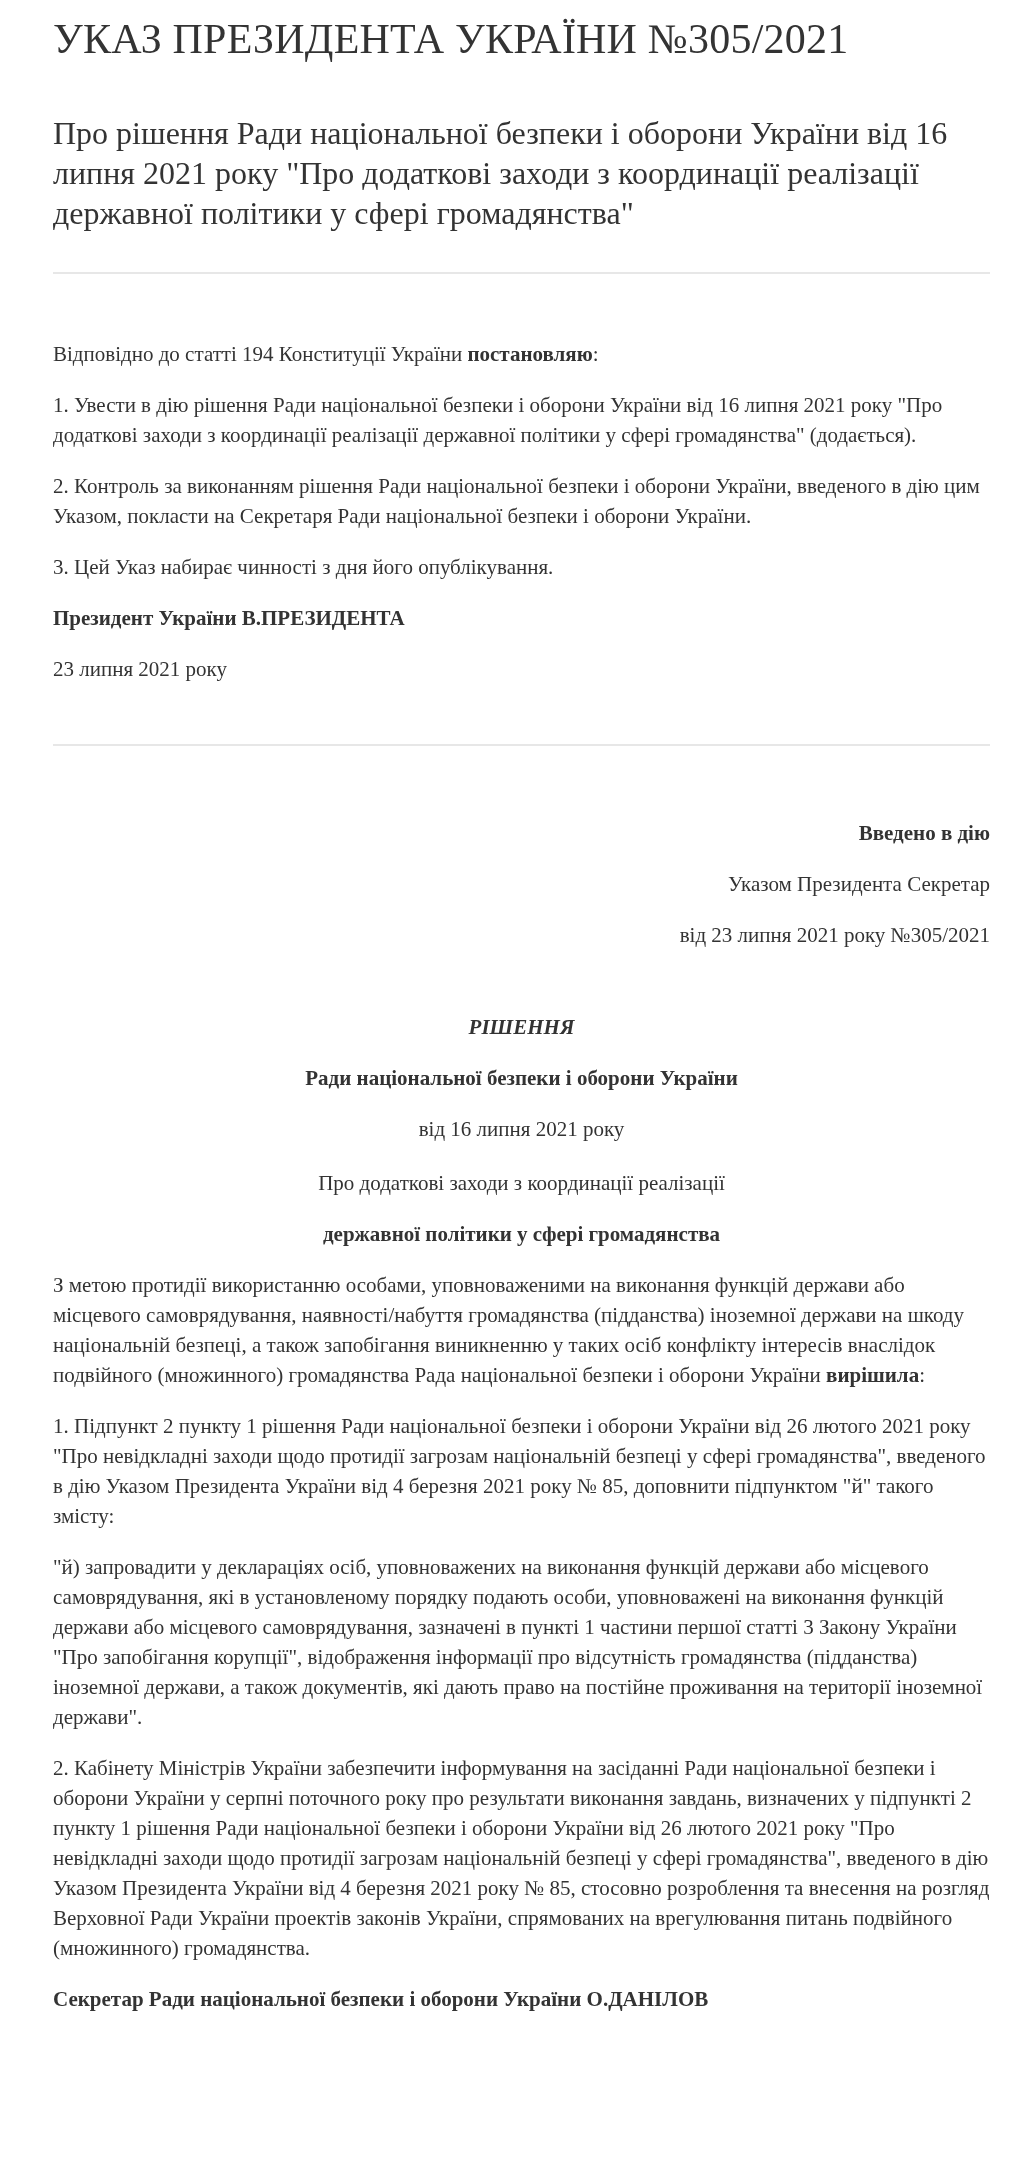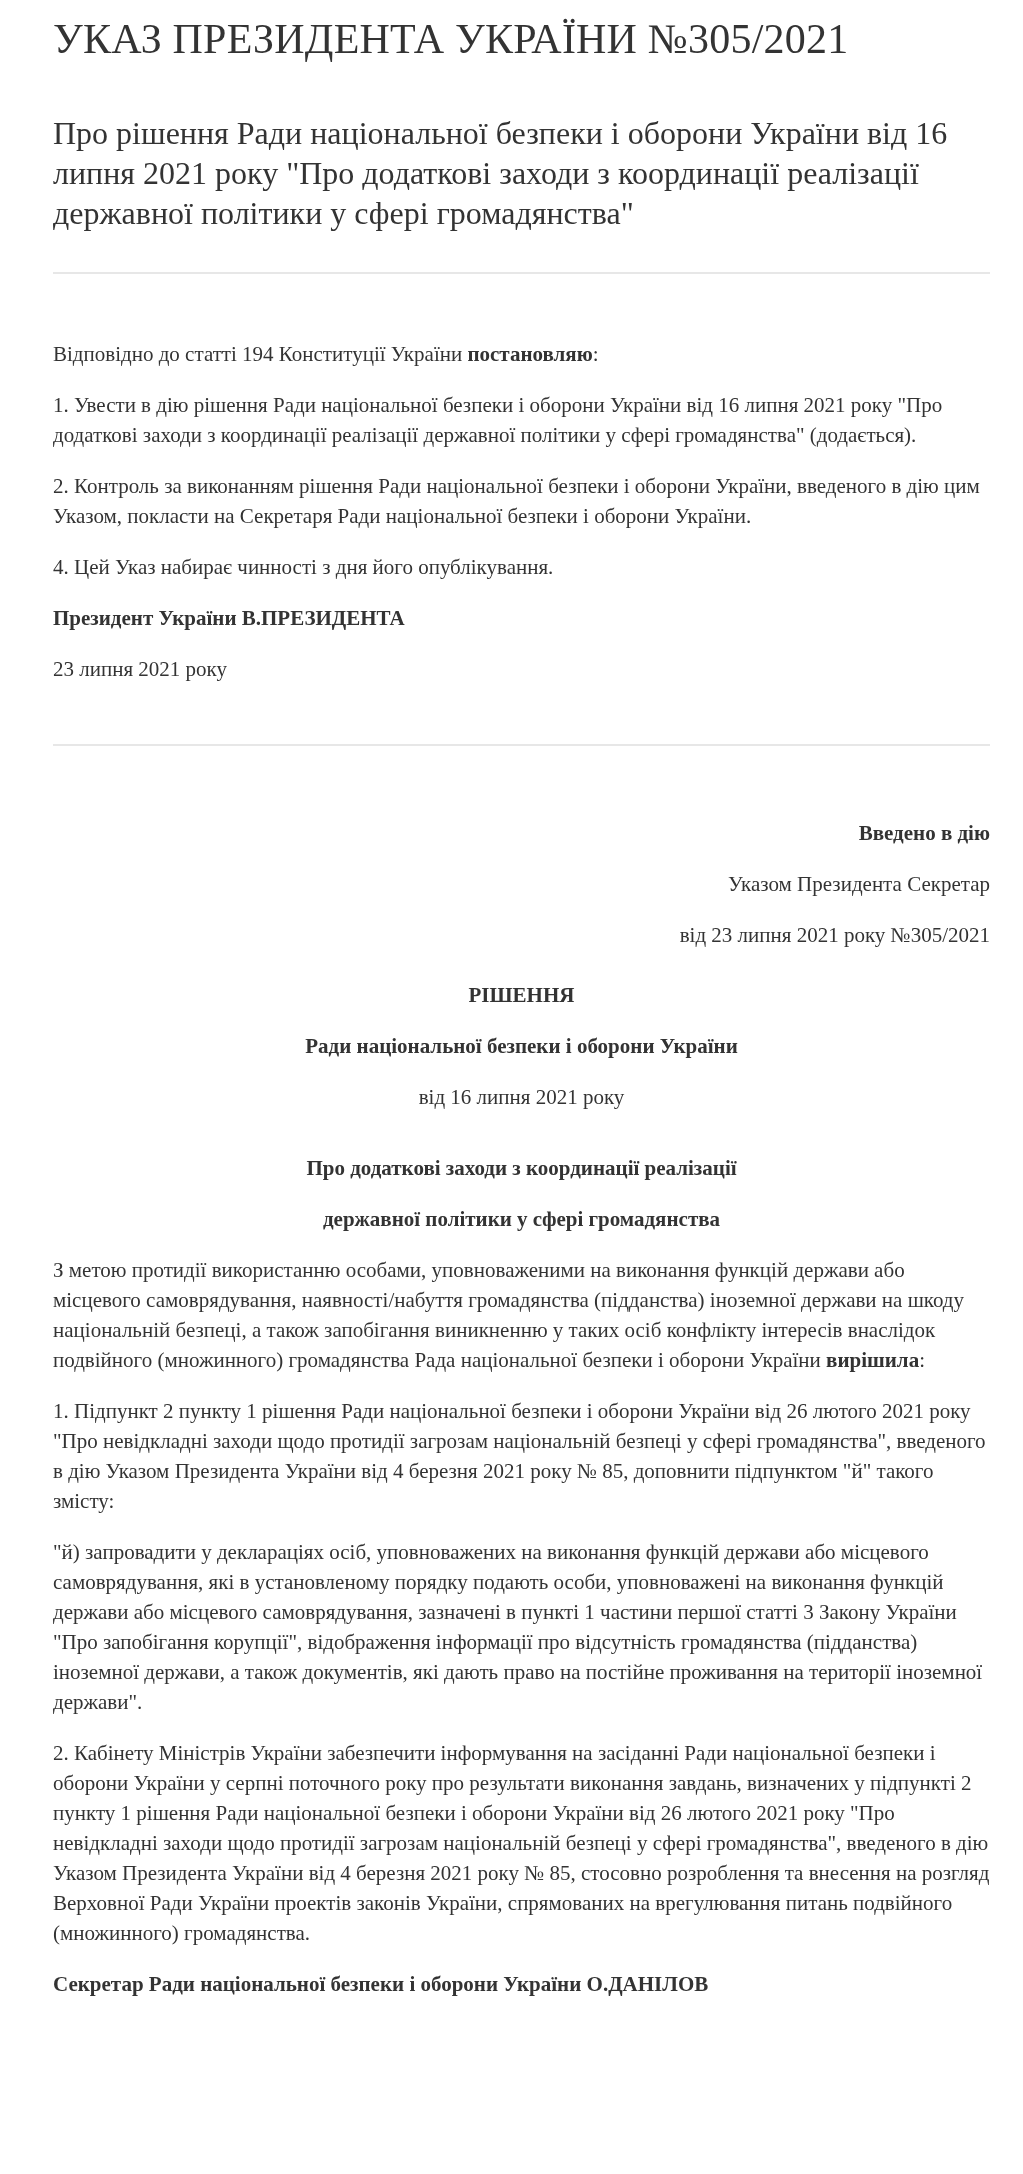--- a/index.html
+++ b/index.html
@@ -43,22 +43,22 @@
   hr.divider-1 { margin-top: 39px; margin-bottom: 65px; }
   hr.divider-2 { margin-top: 60px; margin-bottom: 72px; }
   p {
     font-size: 21px;
     line-height: 30px;
     margin: 21px 0;
   }
   p.bold { font-weight: bold; }
   .align-right  { text-align: right; }
   .align-center { text-align: center; }
-  p.h-decision      { margin-top: 30px; font-weight: bold; }
-  p.h-subject-1     { margin-top: 41px; font-weight: bold; text-align: center; }
+  p.h-decision      { margin-top: 62px; font-weight: bold; font-style: italic; }
+  p.h-subject-1     { margin-top: 24px; font-weight: normal; text-align: center; }
   p.h-subject-2     { margin-top: 13px; font-weight: bold; text-align: center; }
   p.h-org           { font-weight: bold; }
   strong { font-weight: bold; }
 </style>
 </head>
 <body>
 
 <div class="page">
 
   <h1 class="doc-title">УКАЗ ПРЕЗИДЕНТА УКРАЇНИ №305/2021</h1>
@@ -66,21 +66,21 @@
   <h2 class="doc-subtitle">Про рішення Ради національної безпеки і оборони України від 16 липня 2021 року "Про додаткові заходи з координації реалізації державної політики у сфері громадянства"</h2>
 
   <hr class="divider divider-1">
 
   <p><span>Відповідно до статті 194 Конституції України </span><strong>постановляю</strong><span>:</span></p>
 
   <p>1. Увести в дію рішення Ради національної безпеки і оборони України від 16 липня 2021 року "Про додаткові заходи з координації реалізації державної політики у сфері громадянства" (додається).</p>
 
   <p>2. Контроль за виконанням рішення Ради національної безпеки і оборони України, введеного в дію цим Указом, покласти на Секретаря Ради національної безпеки і оборони України.</p>
 
-  <p>4. Цей Указ набирає чинності з дня його опублікування.</p>
+  <p>3. Цей Указ набирає чинності з дня його опублікування.</p>
 
   <p class="bold">Президент України В.ПРЕЗИДЕНТА</p>
 
   <p>23 липня 2021 року</p>
 
   <hr class="divider divider-2">
 
   <p class="bold align-right">Введено в дію</p>
 
   <p class="align-right">Указом Президента Секретар</p>

